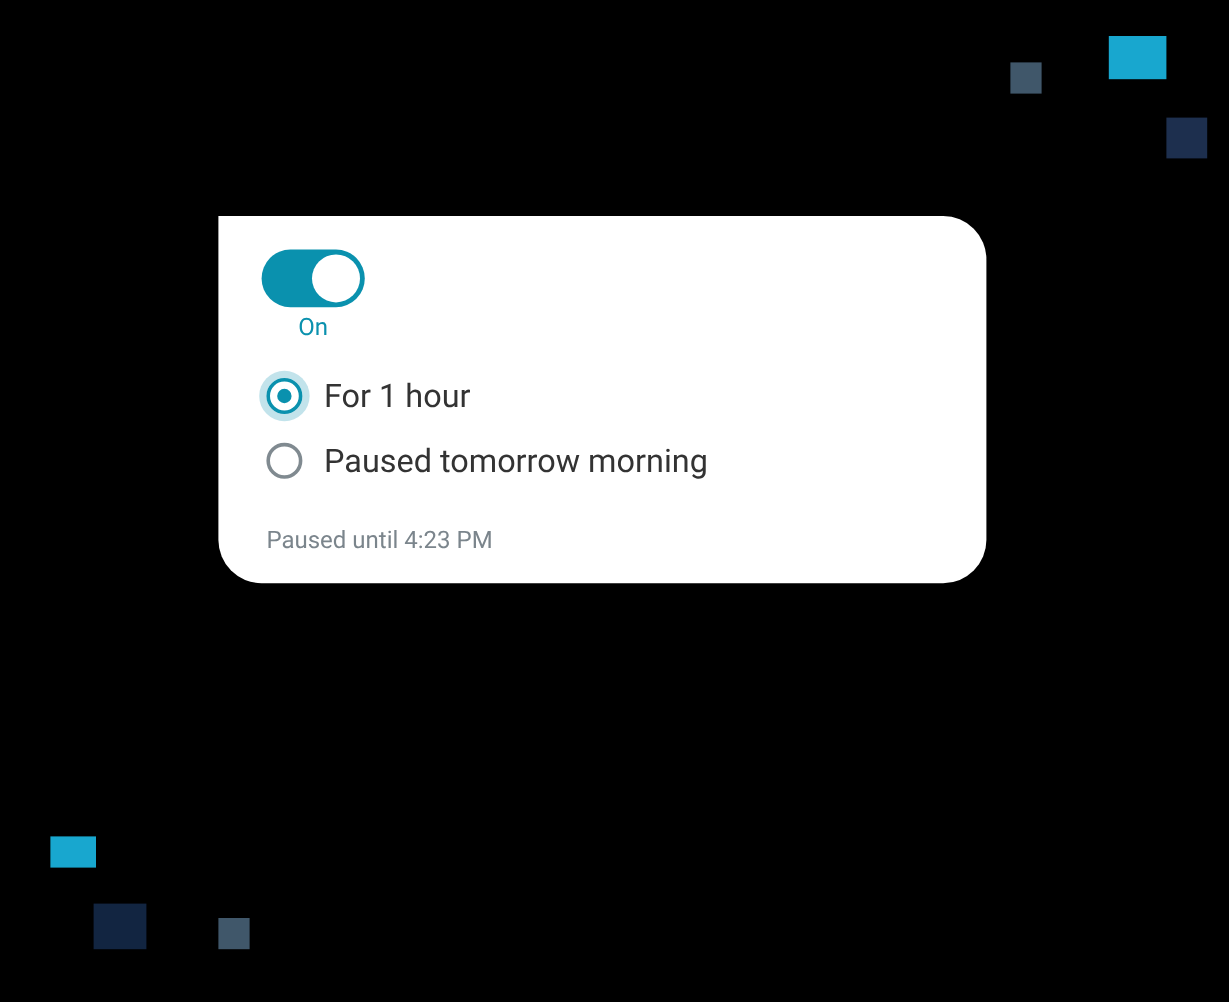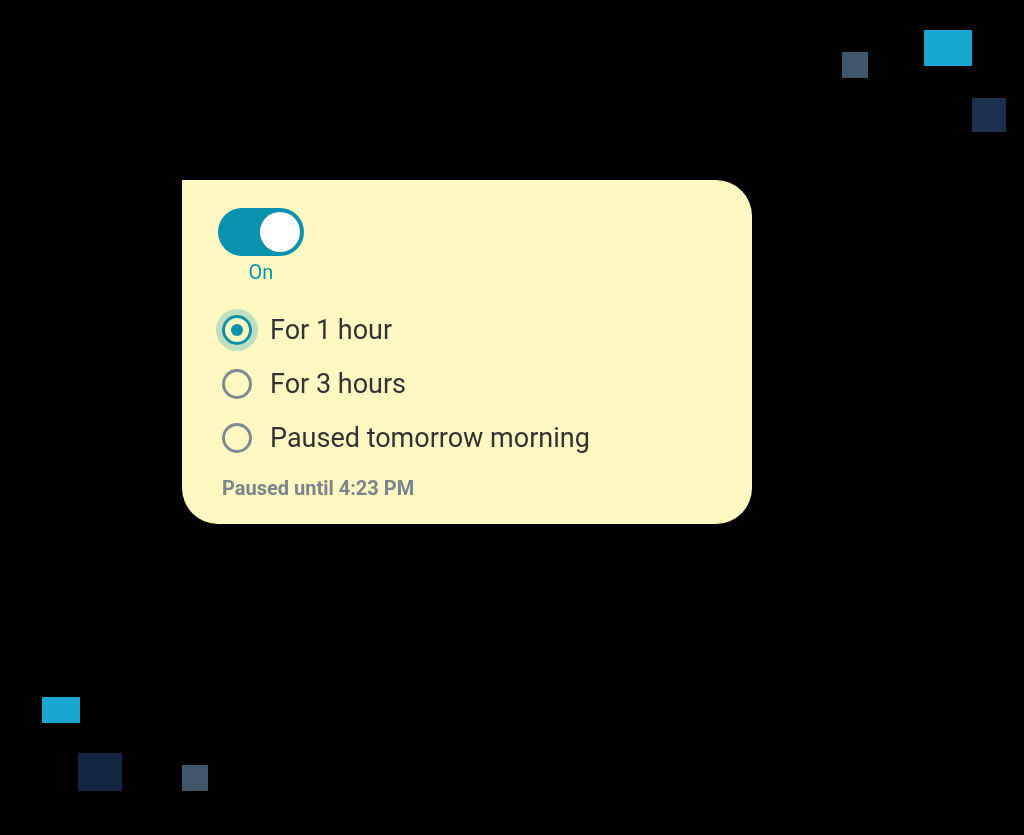--- a/index.html
+++ b/index.html
@@ -22,22 +22,22 @@
   .deco-tr-navy   { top: 98px;  right: 18px;  width: 34px; height: 34px; background: #1d2f4e; }
   .deco-bl-cyan   { bottom: 112px; left: 42px; width: 38px; height: 26px; background: #18a7cf; }
   .deco-bl-navy   { bottom: 44px;  left: 78px; width: 44px; height: 38px; background: #122541; }
   .deco-bl-gray   { bottom: 44px;  left: 182px; width: 26px; height: 26px; background: #40576a; }
 
   
   .card {
     position: absolute;
     top: 180px;
     left: 182px;
-    width: 570px;
-    background: #fef9c3;
+    width: 640px;
+    background: #ffffff;
     border-radius: 0 36px 36px 36px;
     padding: 28px 36px 24px 36px;
     box-sizing: border-box;
   }
 
   .card-header {
     display: flex;
     align-items: center;
     gap: 30px;
     margin-bottom: 30px;
@@ -76,21 +76,21 @@
     font-size: 29px;
     font-weight: 700;
     color: #222;
   }
 
   .options {
     display: flex;
     flex-direction: column;
     gap: 22px;
     padding-left: 4px;
-    margin-bottom: 22px;
+    margin-bottom: 38px;
   }
 
   .option {
     display: flex;
     align-items: center;
     gap: 18px;
     cursor: pointer;
     font-size: 27px;
     color: #333;
   }
@@ -115,21 +115,20 @@
     width: 12px; height: 12px;
     background: #0a91ae;
     border-radius: 50%;
     transform: translate(-50%, -50%);
   }
 
   .status {
     font-size: 20px;
     color: #7b858c;
     padding-left: 4px;
-    font-weight: bold;
   }
 </style>
 </head>
 <body>
 
 <div class="deco deco-tr-cyan"></div>
 <div class="deco deco-tr-gray"></div>
 <div class="deco deco-tr-navy"></div>
 <div class="deco deco-bl-cyan"></div>
 <div class="deco deco-bl-navy"></div>
@@ -146,22 +145,18 @@
     </div>
   </div>
 
   <div class="options">
     <div class="option">
       <span class="radio selected"></span>
       <span>For 1 hour</span>
     </div>
     <div class="option">
       <span class="radio"></span>
-      <span>For 3 hours</span>
-    </div>
-    <div class="option">
-      <span class="radio"></span>
       <span>Paused tomorrow morning</span>
     </div>
   </div>
 
   <div class="status">Paused until 4:23 PM</div>
 </div>
 
 </body></html>

